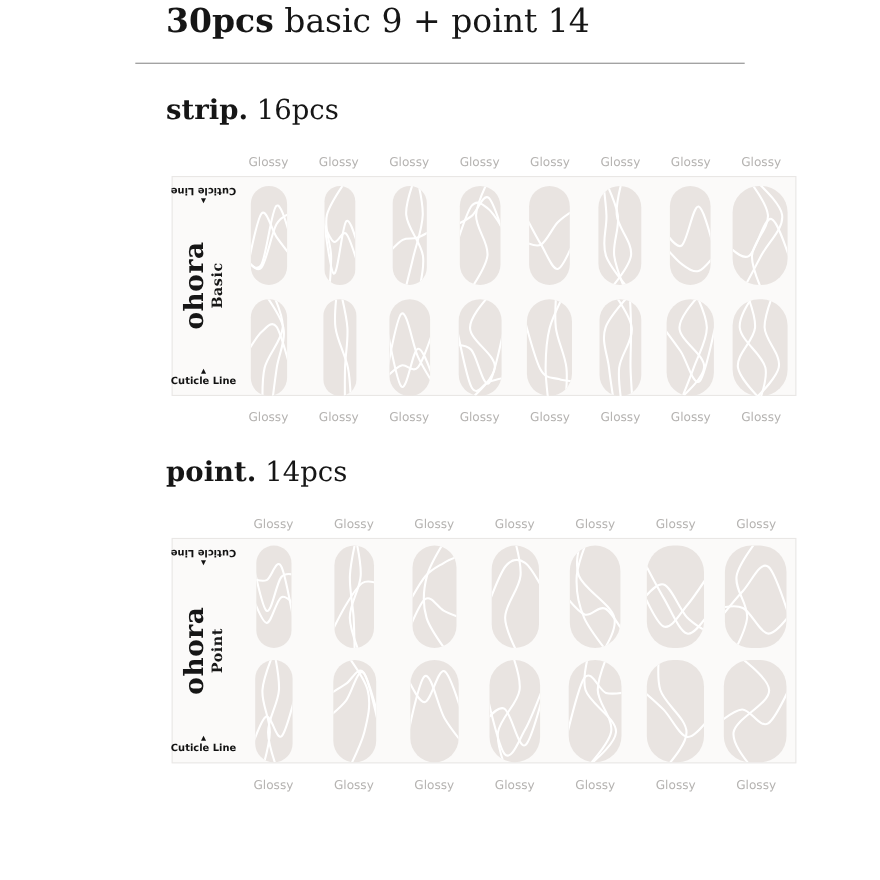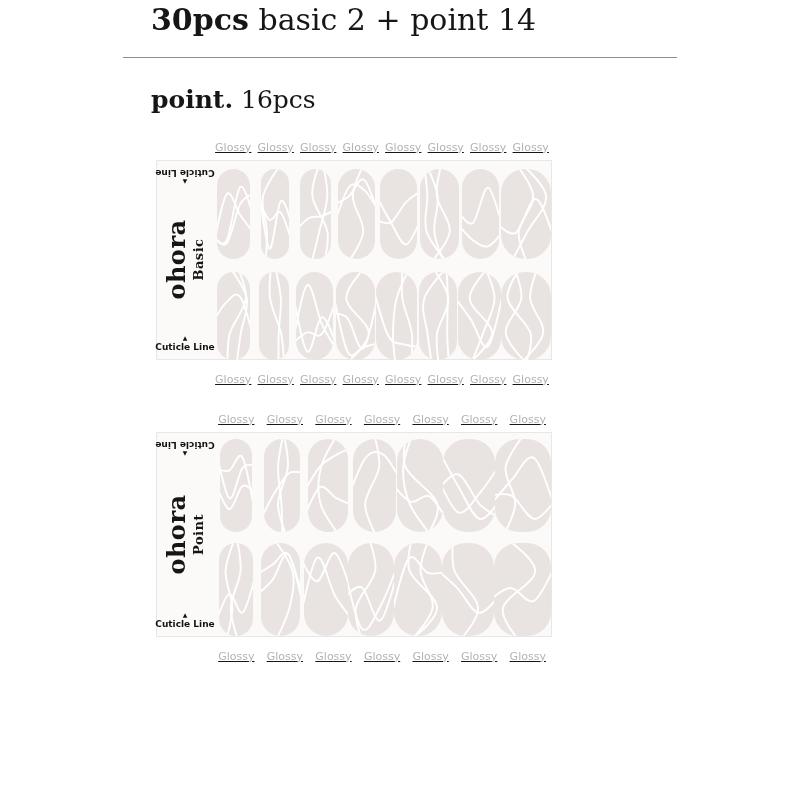--- a/index.html
+++ b/index.html
@@ -12,21 +12,21 @@
   .wrap{width:554px;margin:0 auto;position:relative;}
 
   .eyebrow{padding:31px 0 0 28px;font-size:18px;line-height:1.15;}
   .title{padding:3px 0 0 28px;font-size:30px;line-height:1.15;}
   .title b{font-weight:bold;text-align:center;}
   .divider{margin:19px 0 0 0;border:none;border-top:1.5px solid #8d8d8d;height:0;}
 
   .sec-head{margin:27px 0 0 0;padding-left:28px;font-size:25px;line-height:1.2;font-weight:normal;}
   .sec-head b{font-weight:bold;}
 
-  .sheet{margin:26px 1px 0 33px;width:396px;text-decoration:underline;}
+  .sheet{margin:26px 1px 0 33px;width:568px;}
 
   .glossy-row{display:flex;padding-left:56px;height:14px;line-height:14px;}
   .glossy-row.top{margin-bottom:5px;}
   .glossy-row.bottom{margin-top:13px;}
   .gslot{flex:1 1 0;text-align:center;
     font-family:"DejaVu Sans", sans-serif;font-size:11px;color:#b5b3b1;}
 
   .panel{display:flex;box-sizing:border-box;
     background:#fbfaf9;border:1px solid #e9e7e5;}
   [data-section="0"] .panel{height:200px;}
@@ -53,25 +53,25 @@
   [data-section="1"] .nrow + .nrow{margin-top:11px;}
   .slot{flex:1 1 0;display:flex;justify-content:center;}
   .nail{position:relative;overflow:hidden;}
   .nail svg{position:absolute;top:0;left:0;width:100%;height:100%;display:block;}
 </style>
 </head>
 <body>
 
 <div class="wrap">
 
-  <div class="title"><b>30pcs</b><span> basic 2 + point 14</span></div>
+  <div class="title"><b>30pcs</b><span> basic 9 + point 14</span></div>
   <hr class="divider">
 
   <section class="sec" data-section="0">
-    <h2 class="sec-head"><b>point.</b><span> 16pcs</span></h2>
+    <h2 class="sec-head"><b>strip.</b><span> 16pcs</span></h2>
     <div class="sheet">
       <div class="glossy-row top">
           <div class="gslot">Glossy</div>
           <div class="gslot">Glossy</div>
           <div class="gslot">Glossy</div>
           <div class="gslot">Glossy</div>
           <div class="gslot">Glossy</div>
           <div class="gslot">Glossy</div>
           <div class="gslot">Glossy</div>
           <div class="gslot">Glossy</div>
@@ -248,20 +248,21 @@
           <div class="gslot">Glossy</div>
           <div class="gslot">Glossy</div>
           <div class="gslot">Glossy</div>
           <div class="gslot">Glossy</div>
           <div class="gslot">Glossy</div>
         </div>
     </div>
   </section>
 
   <section class="sec" data-section="1">
+    <h2 class="sec-head"><b>point.</b><span> 14pcs</span></h2>
     <div class="sheet">
       <div class="glossy-row top">
           <div class="gslot">Glossy</div>
           <div class="gslot">Glossy</div>
           <div class="gslot">Glossy</div>
           <div class="gslot">Glossy</div>
           <div class="gslot">Glossy</div>
           <div class="gslot">Glossy</div>
           <div class="gslot">Glossy</div>
         </div>

